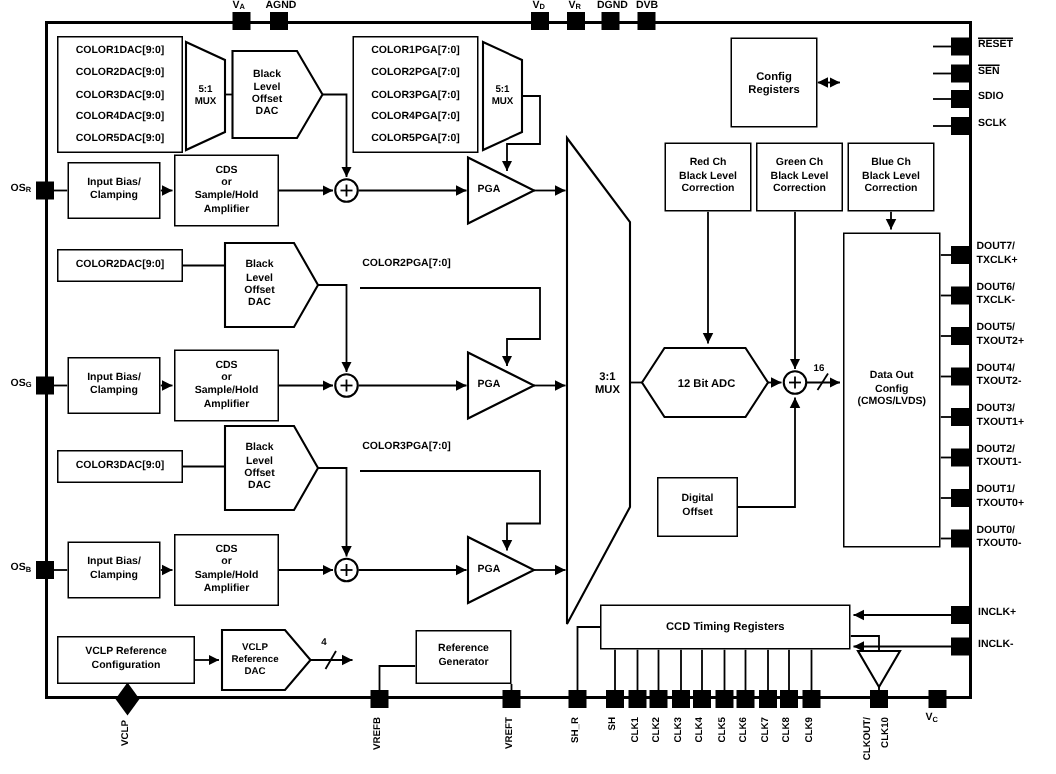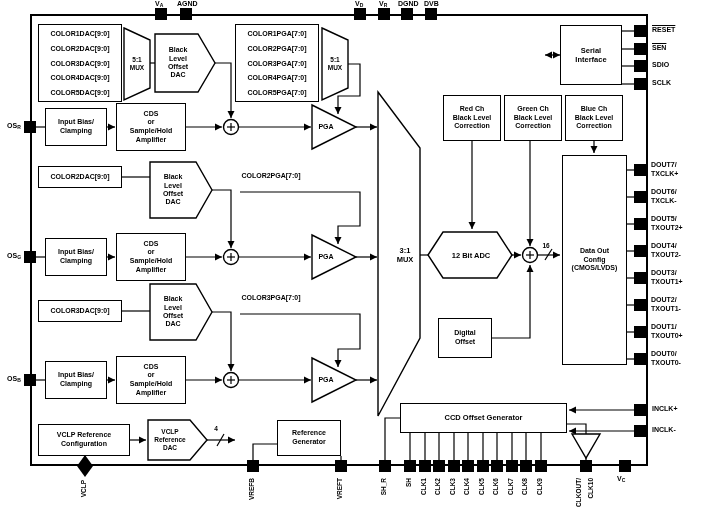--- a/index.html
+++ b/index.html
@@ -201,37 +201,37 @@
 Sample/Hold
 Amplifier</div>
   <div class="block" style="left:45px;top:361px;width:62px;height:38px;">Input Bias/
 Clamping</div>
   <div class="block" style="left:116px;top:356px;width:70px;height:48px;">CDS
 or
 Sample/Hold
 Amplifier</div>
   <div class="block" style="left:38px;top:166px;width:84px;height:22px;">COLOR2DAC[9:0]</div>
   <div class="block" style="left:38px;top:300px;width:84px;height:22px;">COLOR3DAC[9:0]</div>
-  <div class="block" style="left:560px;top:25px;width:62px;height:60px;font-size:7.5px;">Serial
-Interface</div>
+  <div class="block" style="left:487px;top:25px;width:58px;height:60px;font-size:7.5px;">Config
+Registers</div>
   <div class="block" style="left:443px;top:95px;width:58px;height:46px;">Red Ch
 Black Level
 Correction</div>
   <div class="block" style="left:504px;top:95px;width:58px;height:46px;">Green Ch
 Black Level
 Correction</div>
   <div class="block" style="left:565px;top:95px;width:58px;height:46px;">Blue Ch
 Black Level
 Correction</div>
   <div class="block" style="left:562px;top:155px;width:65px;height:210px;">Data Out
 Config
 (CMOS/LVDS)</div>
   <div class="block" style="left:438px;top:318px;width:54px;height:40px;">Digital
 Offset</div>
-  <div class="block" style="left:400px;top:403px;width:167px;height:30px;font-size:7.5px;">CCD Offset Generator</div>
+  <div class="block" style="left:400px;top:403px;width:167px;height:30px;font-size:7.5px;">CCD Timing Registers</div>
   <div class="block" style="left:38px;top:424px;width:92px;height:32px;">VCLP Reference
 Configuration</div>
   <div class="block" style="left:277px;top:420px;width:64px;height:36px;">Reference
 Generator</div>
 
   <div class="pin" style="left:155px;top:8px;"></div>
   <div class="pin" style="left:180px;top:8px;"></div>
   <div class="pin" style="left:354px;top:8px;"></div>
   <div class="pin" style="left:378px;top:8px;"></div>
   <div class="pin" style="left:401px;top:8px;"></div>

